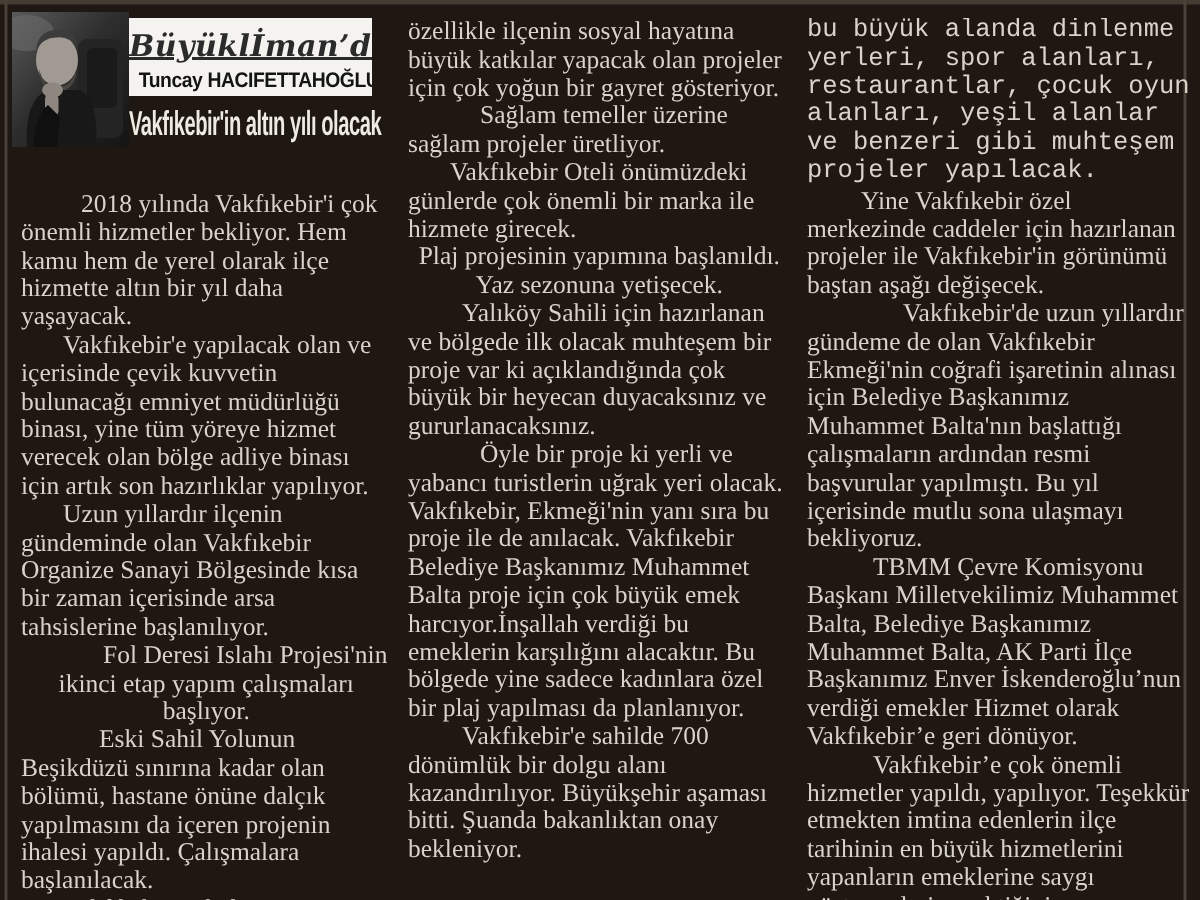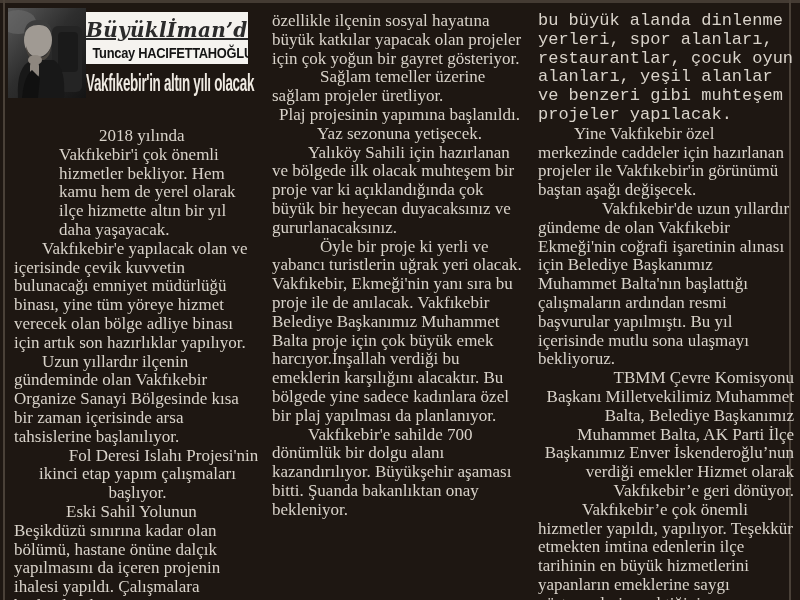--- a/index.html
+++ b/index.html
@@ -97,36 +97,37 @@
       </svg>
     </div>
     <div class="namebox">
       <div class="kicker">Büyüklİman’dan</div>
       <div class="author">Tuncay HACIFETTAHOĞLU</div>
     </div>
     <div class="col-title">Vakfıkebir'in altın yılı olacak</div>
   </div>
 
   <div class="col col-1">
-      <p style="text-indent: 40px; margin-left: 45px;">2018 yılında Vakfıkebir'i çok önemli hizmetler bekliyor. Hem kamu hem de yerel olarak ilçe hizmette altın bir yıl daha yaşayacak.</p>
+      <p style="text-indent: 40px;">2018 yılında Vakfıkebir'i çok önemli hizmetler bekliyor. Hem kamu hem de yerel olarak ilçe hizmette altın bir yıl daha yaşayacak.</p>
       <p style="text-indent: 28px;">Vakfıkebir'e yapılacak olan ve içerisinde çevik kuvvetin bulunacağı emniyet müdürlüğü binası, yine tüm yöreye hizmet verecek olan bölge adliye binası için artık son hazırlıklar yapılıyor.</p>
       <p style="text-indent: 28px;">Uzun yıllardır ilçenin gündeminde olan Vakfıkebir Organize Sanayi Bölgesinde kısa bir zaman içerisinde arsa tahsislerine başlanılıyor.</p>
       <p style="text-indent: 52px; text-align: center;">Fol Deresi Islahı Projesi'nin ikinci etap yapım çalışmaları başlıyor.</p>
       <p style="text-indent: 52px;">Eski Sahil Yolunun Beşikdüzü sınırına kadar olan bölümü, hastane önüne dalçık yapılmasını da içeren projenin ihalesi yapıldı. Çalışmalara başlanılacak.</p>
       <p style="text-indent: 28px;">Vakfıkebir Belediyesi</p>
     </div>
   <div class="col col-2">
       <p style="text-indent: 0px;">özellikle ilçenin sosyal hayatına büyük katkılar yapacak olan projeler için çok yoğun bir gayret gösteriyor.</p>
       <p style="text-indent: 48px;">Sağlam temeller üzerine sağlam projeler üretliyor.</p>
+      <p style="text-indent: 28px;">Vakfıkebir Oteli önümüzdeki günlerde çok önemli bir marka ile hizmete girecek.</p>
       <p style="text-indent: 0px; text-align: center;">Plaj projesinin yapımına başlanıldı. Yaz sezonuna yetişecek.</p>
       <p style="text-indent: 36px;">Yalıköy Sahili için hazırlanan ve bölgede ilk olacak muhteşem bir proje var ki açıklandığında çok büyük bir heyecan duyacaksınız ve gururlanacaksınız.</p>
       <p style="text-indent: 48px;">Öyle bir proje ki yerli ve yabancı turistlerin uğrak yeri olacak. Vakfıkebir, Ekmeği'nin yanı sıra bu proje ile de anılacak. Vakfıkebir Belediye Başkanımız Muhammet Balta proje için çok büyük emek harcıyor.İnşallah verdiği bu emeklerin karşılığını alacaktır. Bu bölgede yine sadece kadınlara özel bir plaj yapılması da planlanıyor.</p>
       <p style="text-indent: 36px;">Vakfıkebir'e sahilde 700 dönümlük bir dolgu alanı kazandırılıyor. Büyükşehir aşaması bitti. Şuanda bakanlıktan onay bekleniyor.</p>
     </div>
   <div class="col col-3">
       <p style="text-indent: 0px; font-family: Liberation Mono, monospace;">bu büyük alanda dinlenme yerleri, spor alanları, restaurantlar, çocuk oyun alanları, yeşil alanlar ve benzeri gibi muhteşem projeler yapılacak.</p>
       <p style="text-indent: 36px;">Yine Vakfıkebir özel merkezinde caddeler için hazırlanan projeler ile Vakfıkebir'in görünümü baştan aşağı değişecek.</p>
       <p style="text-indent: 64px;">Vakfıkebir'de uzun yıllardır gündeme de olan Vakfıkebir Ekmeği'nin coğrafi işaretinin alınası için Belediye Başkanımız Muhammet Balta'nın başlattığı çalışmaların ardından resmi başvurular yapılmıştı. Bu yıl içerisinde mutlu sona ulaşmayı bekliyoruz.</p>
-      <p style="text-indent: 44px; text-align: right;">TBMM Çevre Komisyonu Başkanı Milletvekilimiz Muhammet Balta, Belediye Başkanımız Muhammet Balta, AK Parti İlçe Başkanımız Enver İskenderoğlu’nun verdiği emekler Hizmet olarak Vakfıkebir’e geri dönüyor.</p>
+      <p style="text-indent: 44px;">TBMM Çevre Komisyonu Başkanı Milletvekilimiz Muhammet Balta, Belediye Başkanımız Muhammet Balta, AK Parti İlçe Başkanımız Enver İskenderoğlu’nun verdiği emekler Hizmet olarak Vakfıkebir’e geri dönüyor.</p>
       <p style="text-indent: 44px;">Vakfıkebir’e çok önemli hizmetler yapıldı, yapılıyor. Teşekkür etmekten imtina edenlerin ilçe tarihinin en büyük hizmetlerini yapanların emeklerine saygı göstermeleri gerektiğini</p>
     </div>
 
 </div>
 
 </body></html>

